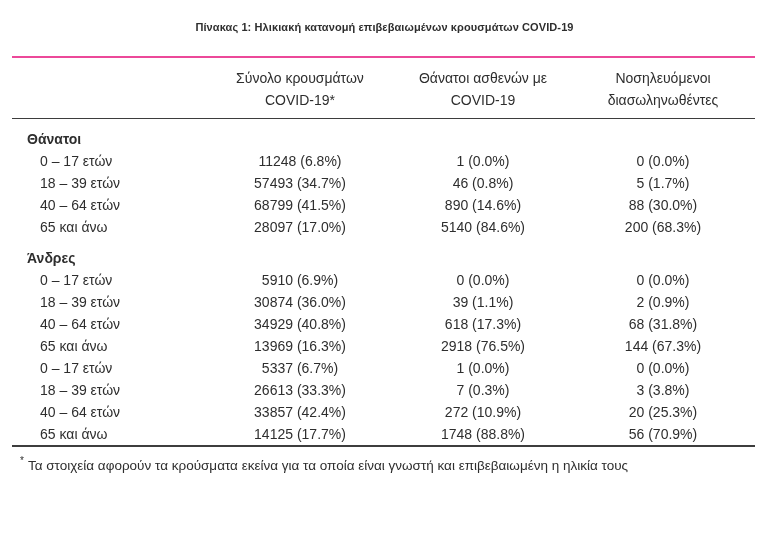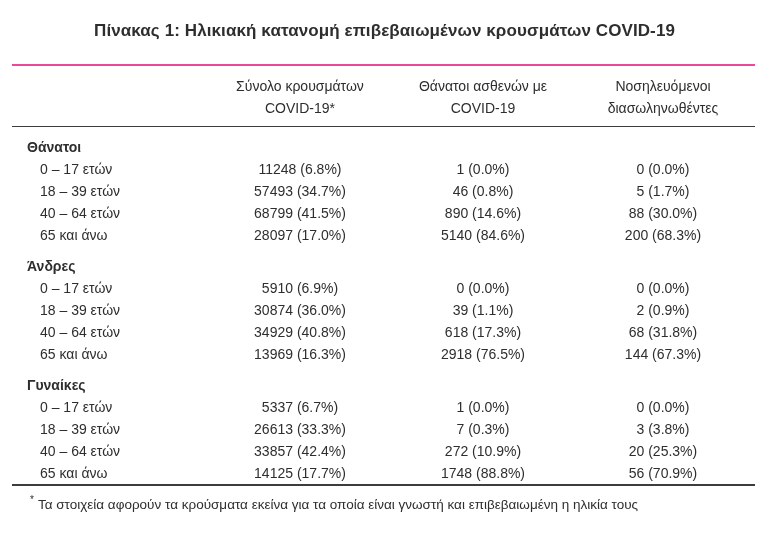--- a/index.html
+++ b/index.html
@@ -7,21 +7,21 @@
     width:769px;height:538px;overflow:hidden;
     font-family:"Liberation Sans","DejaVu Sans",sans-serif;
     color:#2e2e2e;
     -webkit-font-smoothing:antialiased;
   }
   .page{position:relative;width:769px;height:538px;background:#ffffff;}
 
   .doc-title{
     padding-top:21px;
     text-align:center;
-    font-size:17px;
+    font-size:11px;
     font-weight:600;
     letter-spacing:.1px;
     color:#2e2e2e;
   }
 
   table.stats{
     border-collapse:collapse;
     table-layout:fixed;
     width:743px;
     margin:23px 14px 0 12px;
@@ -58,21 +58,21 @@
     height:22px;
   }
   tbody td.age{
     text-align:left;
     padding-left:28px;
     margin-top:25px;
   }
   tbody tr:first-child td{padding-top:9px;}
 
   .footnote{
-    margin:5px 14px 0 30px;
+    margin:5px 14px 0 20px;
     font-size:13.5px;
     color:#2e2e2e;
     line-height:18px;
   }
   .footnote sup{
     font-size:10px;
     vertical-align:super;
     margin-right:4px;
   }
 </style>
@@ -158,23 +158,20 @@
         <td>618 (17.3%)</td>
         <td>68 (31.8%)</td>
       </tr>
       <tr>
         <td class="age">65 και άνω</td>
         <td>13969 (16.3%)</td>
         <td>2918 (76.5%)</td>
         <td>144 (67.3%)</td>
       </tr>
 
-      <tr class="group">
-        <td colspan="4">Γυναίκες</td>
-      </tr>
       <tr>
         <td class="age">0 – 17 ετών</td>
         <td>5337 (6.7%)</td>
         <td>1 (0.0%)</td>
         <td>0 (0.0%)</td>
       </tr>
       <tr>
         <td class="age">18 – 39 ετών</td>
         <td>26613 (33.3%)</td>
         <td>7 (0.3%)</td>

